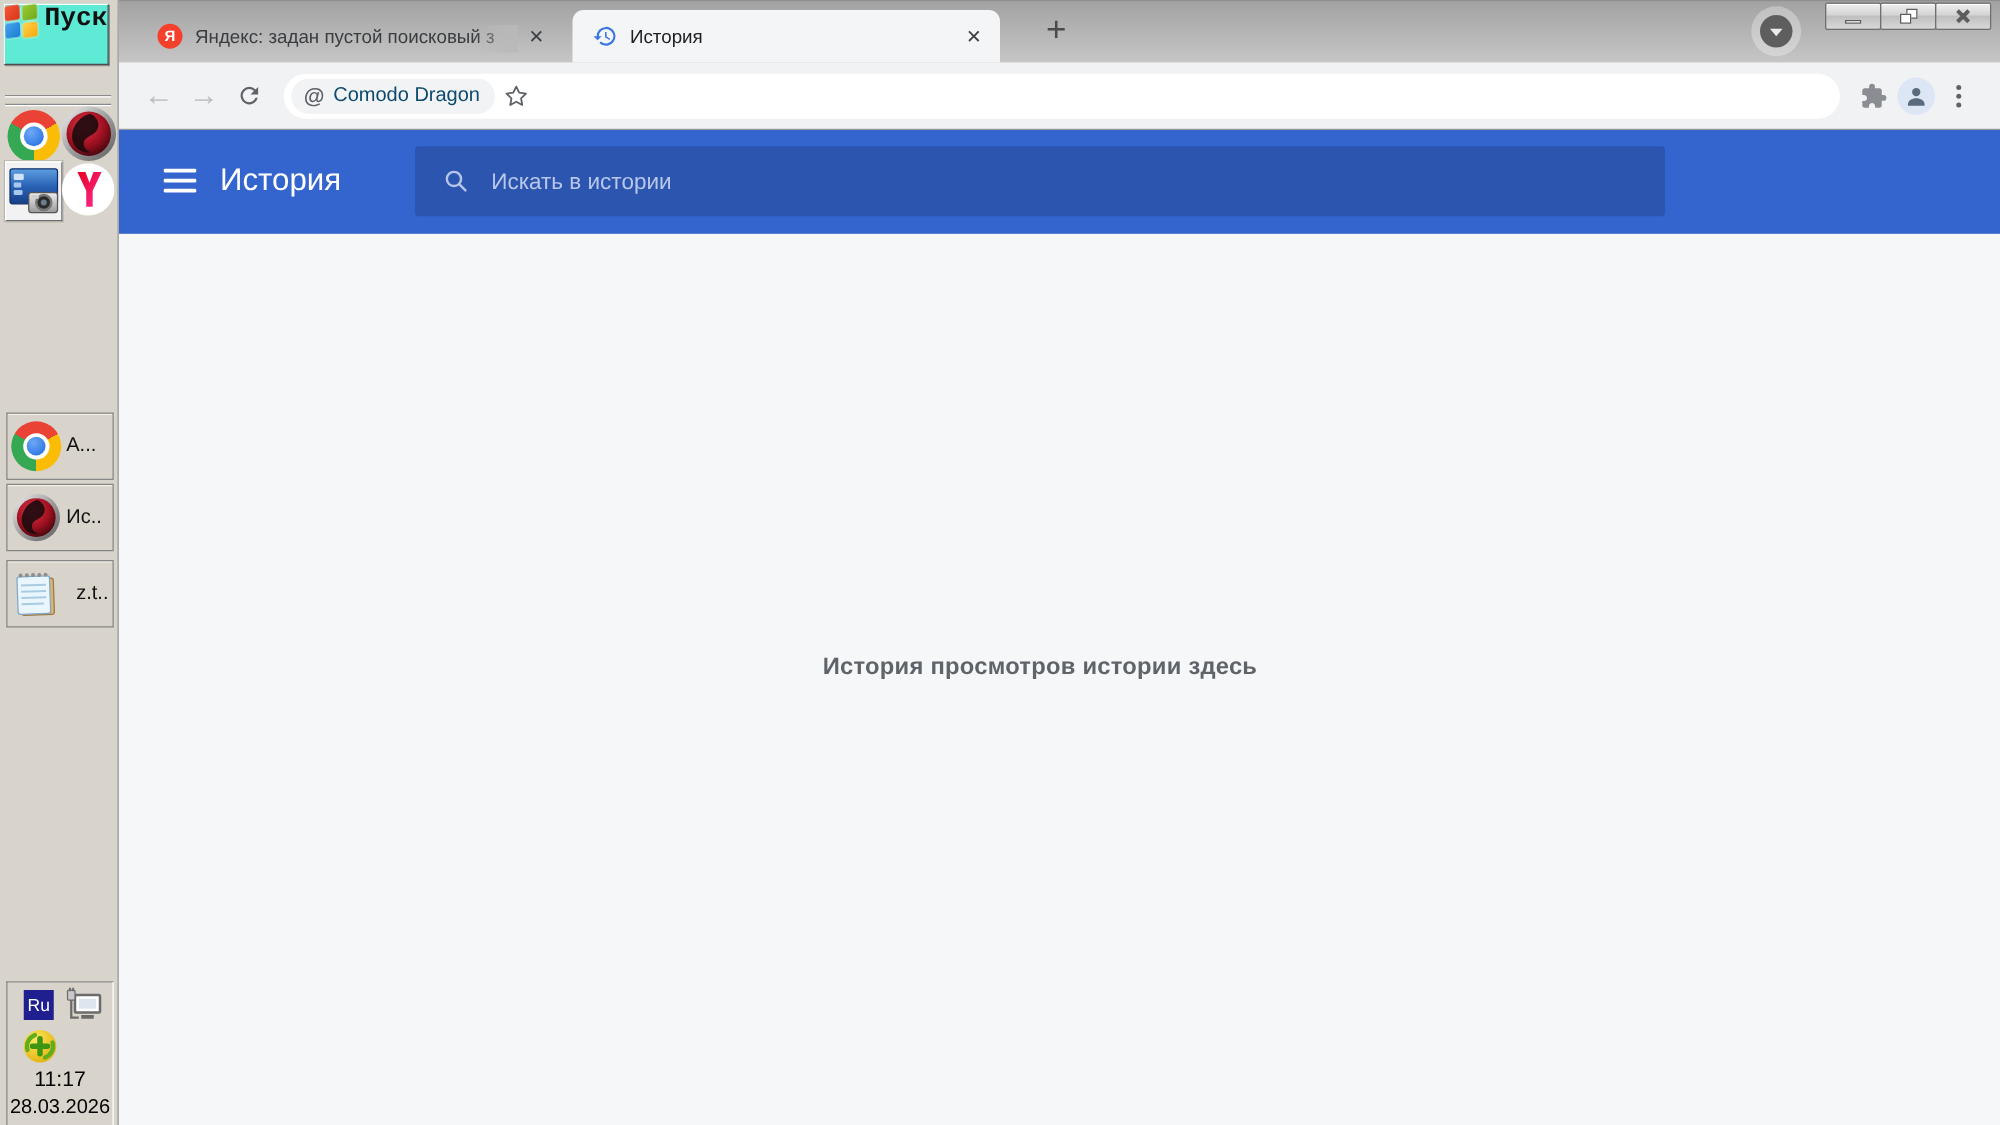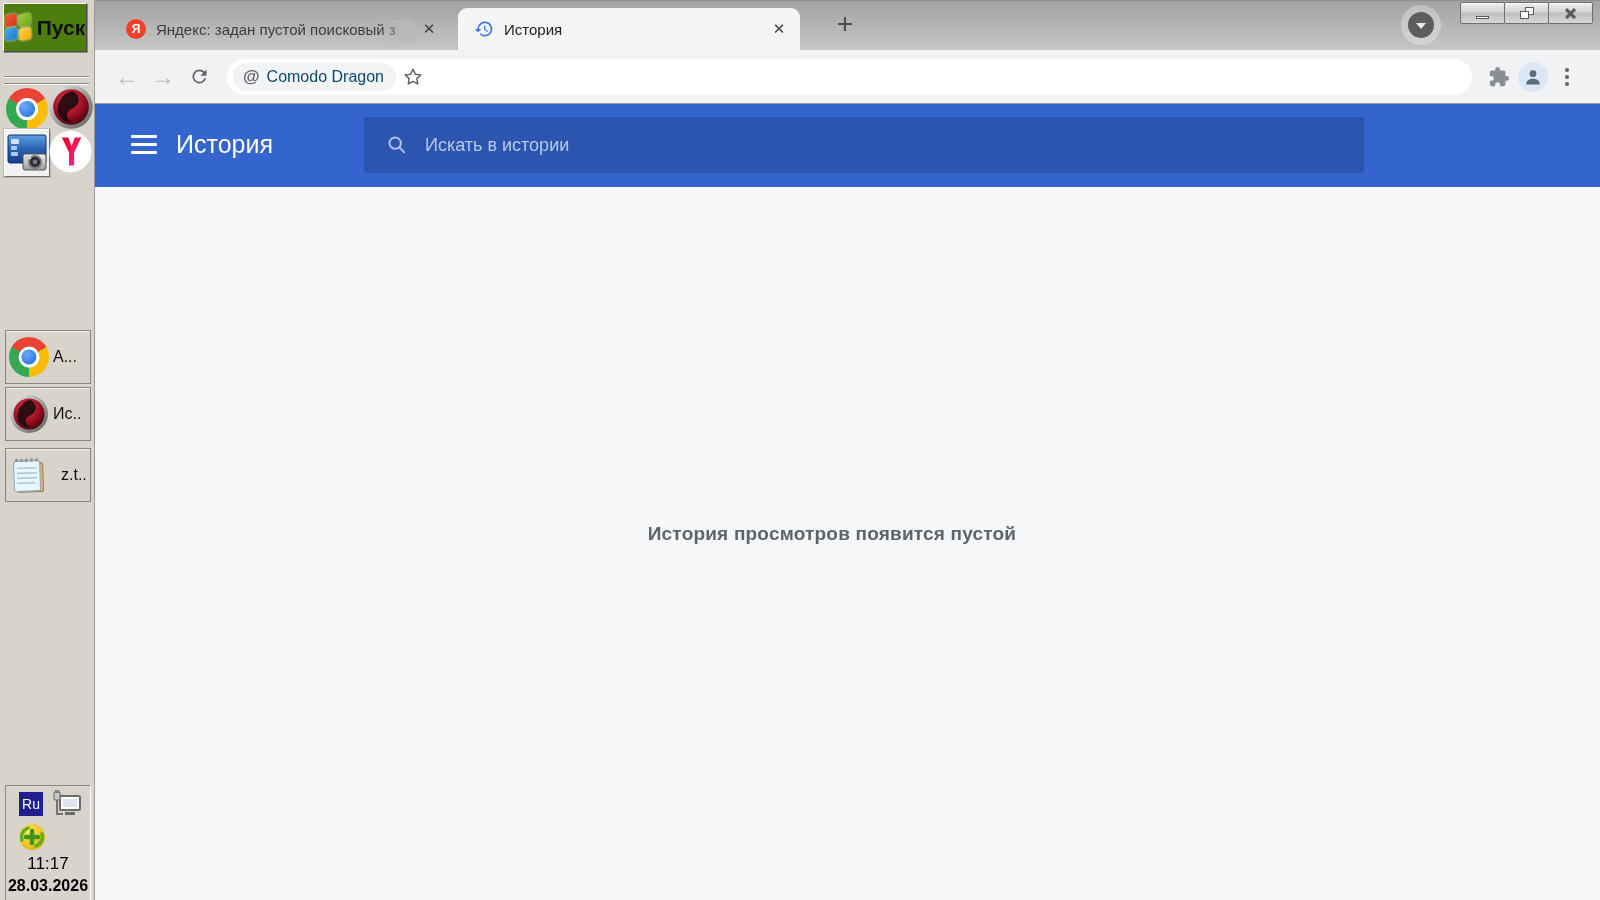--- a/index.html
+++ b/index.html
@@ -3,22 +3,22 @@
 <meta charset="utf-8">
 <style>
   * { margin:0; padding:0; box-sizing:border-box; }
   html,body { width:1600px; height:900px; overflow:hidden; }
   body { font-family:"Liberation Sans", sans-serif; position:relative; background:#D8D4CB; }
 
   
   .taskbar { position:absolute; left:0; top:0; width:95px; height:900px;
              background:#D8D4CB; border-right:1px solid #9a9a9a; z-index:5; }
   .start-button { position:absolute; left:3px; top:3px; width:84px; height:49px;
-             background:#4d7c0f; border:1px solid; border-color:#ffffff #4c4c4c #4c4c4c #ffffff;
-             box-shadow:1px 1px 0 #8a8a8a; display:flex; align-items:center; justify-content:center; gap:4px; cursor:pointer; }
+             background:#5eead4; border:1px solid; border-color:#ffffff #4c4c4c #4c4c4c #ffffff;
+             box-shadow:1px 1px 0 #8a8a8a; display:flex; justify-content:center; gap:4px; cursor:pointer;font-family:Liberation Mono, monospace; }
   .start-label { font-size:21px; font-weight:bold; color:#111; }
   .win-flag { width:28px; height:28px; display:grid; grid-template-columns:12px 12px; grid-template-rows:12px 12px;
              gap:2px; transform:rotate(-2deg); filter:drop-shadow(0 0 1px rgba(255,255,255,.9)); }
   .win-flag span { border-radius:2px; transform:skewY(-6deg); }
   .wf1{background:linear-gradient(135deg,#F4573B,#D93516);} .wf2{background:linear-gradient(135deg,#9CCB34,#6FA81C);}
   .wf3{background:linear-gradient(135deg,#44A5EE,#1C7CD0);} .wf4{background:linear-gradient(135deg,#FFD24A,#F4A90C);}
 
   .gripper { height:0; border-top:1px solid #8a8a8a; border-bottom:1px solid #ffffff; position:absolute; left:4px; right:5px; }
   .g1{top:76px;} .g2{top:83px;}
 
@@ -39,21 +39,21 @@
   .task-btn .tb-label { font-size:16px; color:#111; white-space:nowrap; }
 
   
   .tray { position:absolute; left:5px; top:785px; width:86px; height:128px;
      border:1px solid; border-color:#8a8a8a #ffffff #ffffff #8a8a8a; }
   .ru-badge { position:absolute; left:13px; top:6px; width:24px; height:24px; background:#201F90;
      color:#fff; font-size:14px; display:flex; align-items:center; justify-content:center; cursor:pointer; }
   .tray-net { position:absolute; left:45px; top:4px; }
   .tray-sec { position:absolute; left:12px; top:37px; }
   .tray-time { position:absolute; top:68px; width:100%; text-align:center; font-size:17px; color:#000; }
-  .tray-date { position:absolute; top:91px; width:100%; text-align:center; font-size:16px; color:#000;font-weight:bold; }
+  .tray-date { position:absolute; top:91px; width:100%; text-align:center; font-size:16px; color:#000; }
   .tray-display { position:absolute; top:117px; left:50%; transform:translateX(-50%); }
 
   
   .browser { position:absolute; left:95px; top:0; right:0; bottom:0; display:flex; flex-direction:column; }
 
   
   .tabstrip { position:relative; height:50px; flex:0 0 50px;
      background:linear-gradient(180deg,#A2A2A2,#C6C6C6); box-shadow:inset 0 1px 0 rgba(0,0,0,.12); }
   .tab { position:absolute; top:8px; height:42px; display:flex; align-items:center; padding:0 10px 0 16px; }
   .tab-inactive { left:15px; width:340px; }
@@ -105,21 +105,21 @@
   .avatar-circle { width:30px; height:30px; border-radius:50%; background:#DCE6F4; display:flex; align-items:center; justify-content:center; }
   .dots { display:flex; flex-direction:column; gap:3px; }
   .dots span { width:4px; height:4px; border-radius:50%; background:#5F6368; }
 
   
   .history-toolbar { height:83px; flex:0 0 83px; background:#3465CE; position:relative; }
   .hamburger { position:absolute; left:36px; top:31px; width:26px; display:flex; flex-direction:column; gap:5px; cursor:pointer; }
   .hamburger span { height:3px; background:#fff; border-radius:1px; }
   .ht-title { position:absolute; left:81px; top:50%; transform:translateY(-54%); color:#fff; font-size:25px; }
   .history-search { position:absolute; left:237px; top:13px; width:1000px; height:56px; background:#2B55AF;
-     border-radius:3px; display:flex; align-items:center; padding-left:22px; gap:17px;margin-left:32px; }
+     border-radius:3px; display:flex; align-items:center; padding-left:22px; gap:17px; }
   .history-search input { background:transparent; border:none; outline:none; color:#fff; font-size:18px;
      font-family:"Liberation Sans", sans-serif; width:850px; }
   .history-search input::placeholder { color:#B9C7EA; opacity:1; }
 
   
   .content { flex:1; background:#F6F7F9; }
   .empty-state { margin-left:237px; width:1000px; text-align:center; padding-top:336px;
      color:#5F6469; font-size:19px; font-weight:600; letter-spacing:.2px; }
 </style>
 </head>
@@ -380,15 +380,15 @@
     <div class="history-search">
       <svg width="22" height="22" viewBox="0 0 24 24">
         <circle cx="10" cy="10" r="6.2" fill="none" stroke="#B5C4E8" stroke-width="2.1"></circle>
         <line x1="14.8" y1="14.8" x2="20" y2="20" stroke="#B5C4E8" stroke-width="2.1" stroke-linecap="round"></line>
       </svg>
       <input type="text" placeholder="Искать в истории" style="">
     </div>
   </div>
 
   <div class="content">
-    <div class="empty-state">История просмотров появится пустой</div>
+    <div class="empty-state">История просмотров истории здесь</div>
   </div>
 </div>
 
 </body></html>

